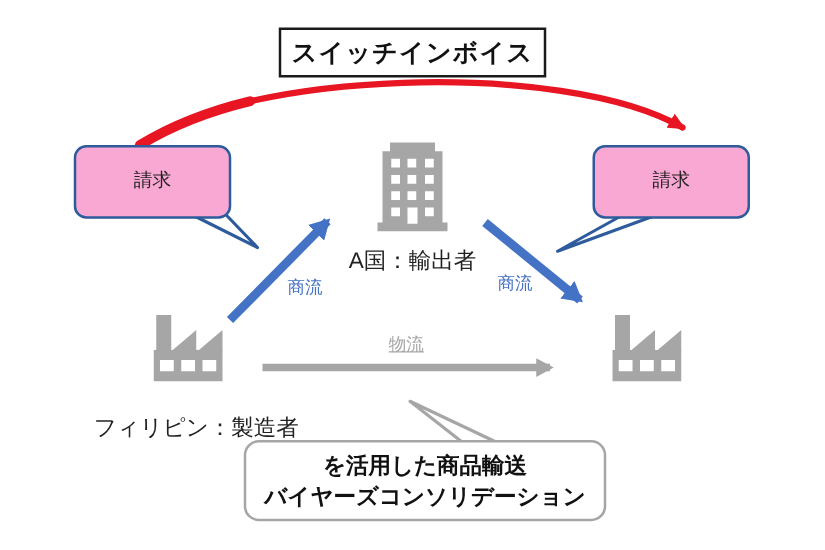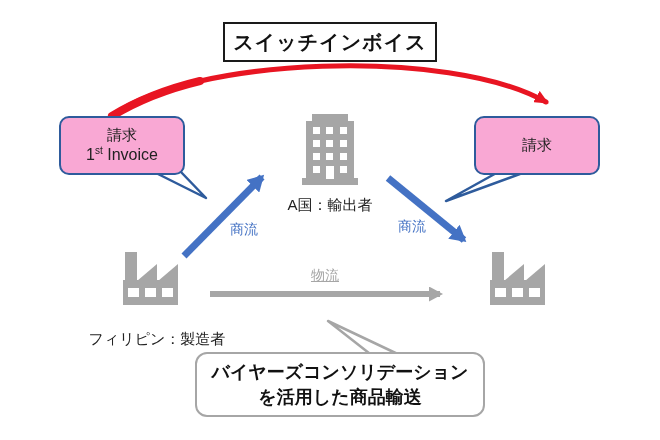--- a/index.html
+++ b/index.html
@@ -21,21 +21,21 @@
     background:#f9a8d4; border:2.5px solid #2e5b9c; border-radius:10px;
     display:flex; flex-direction:column; align-items:center; justify-content:center;
     box-sizing:border-box;
   }
   .bubble-left  { left:59px;  top:116px; width:126px; height:59px; }
   .bubble-right { left:474px; top:116px; width:126px; height:59px; }
   .bubble .jp   { font-size:15px; color:#222; line-height:1.25; }
   .bubble .en   { font-size:16px; color:#222; line-height:1.25; }
   .bubble .en sup { font-size:10px; }
 
-  .node-label { text-align:center; font-size:15px; color:#222; }
+  .node-label { text-align:center; font-size:18px; color:#222; }
   .lbl-exporter     { left:230px; top:196px; width:200px; }
   .lbl-manufacturer { left:57px;  top:330px; width:200px; }
   .lbl-importer     { left:412px; top:314px; width:200px; }
 
   .flow-label { font-size:14px; }
   .flow-blue  { color:#4472c4; }
   .flow-gray  { color:#a6a6a6; }
   .lbl-flow-left  { left:230px; top:221px; }
   .lbl-flow-right { left:398px; top:218px; }
   .lbl-logistics  { left:311px; top:267px;text-decoration:underline; }
@@ -128,32 +128,31 @@
       <use href="#factory-shape" x="490" y="252"></use>
     </g>
   </svg>
 
   <div class="abs title-box">
     <span>スイッチインボイス</span>
   </div>
 
   <div class="abs bubble bubble-left">
     <div class="jp">請求</div>
-    <div class="en"><span>1</span><sup>st</sup><span> Invoice</span></div>
   </div>
 
   <div class="abs bubble bubble-right">
     <div class="jp">請求</div>
   </div>
 
   <div class="abs node-label lbl-exporter">A国：輸出者</div>
   <div class="abs node-label lbl-manufacturer">フィリピン：製造者</div>
 
   <div class="abs flow-label flow-blue lbl-flow-left">商流</div>
   <div class="abs flow-label flow-blue lbl-flow-right">商流</div>
   <div class="abs flow-label flow-gray lbl-logistics">物流</div>
 
   <div class="abs bubble-bottom">
+    <div>を活用した商品輸送</div>
     <div>バイヤーズコンソリデーション</div>
-    <div>を活用した商品輸送</div>
   </div>
 
 </div>
 
 </body></html>

